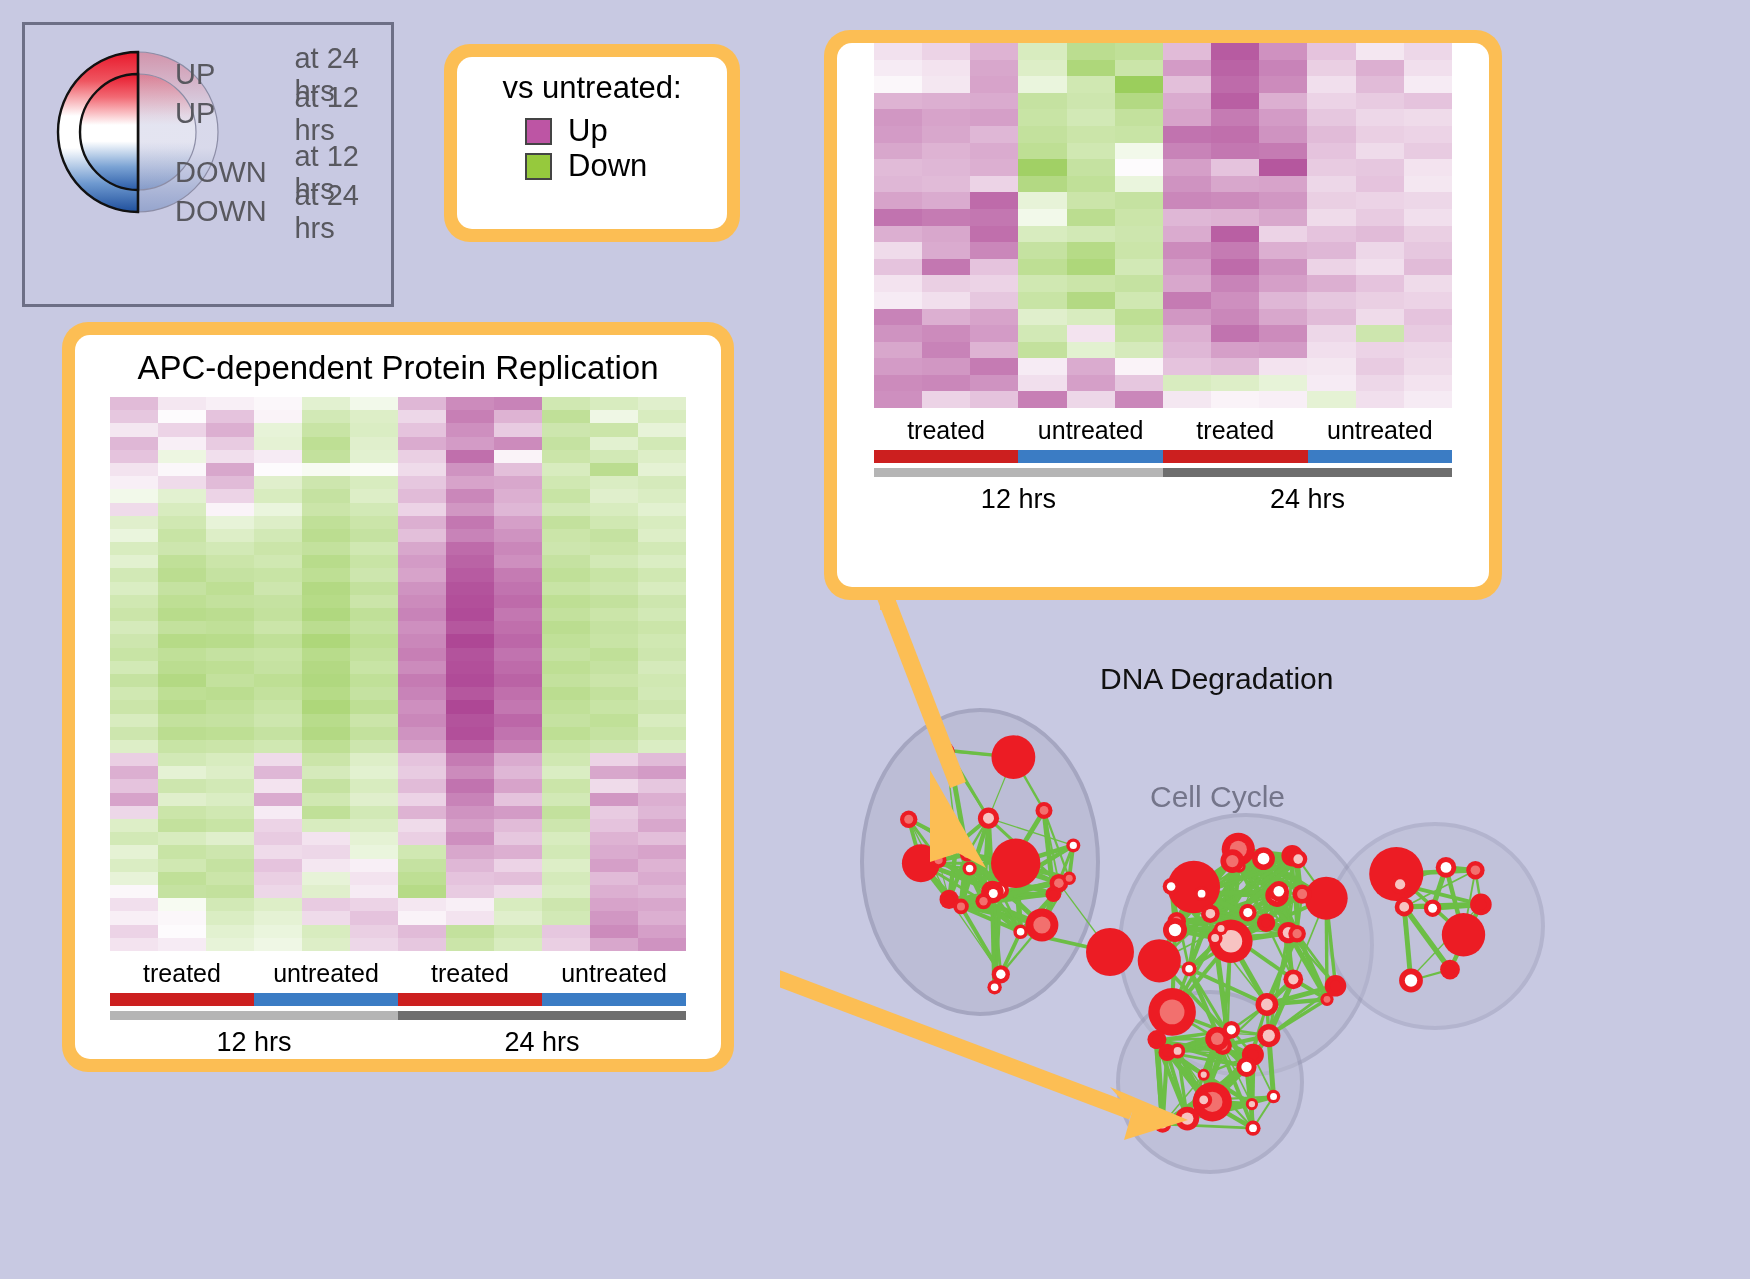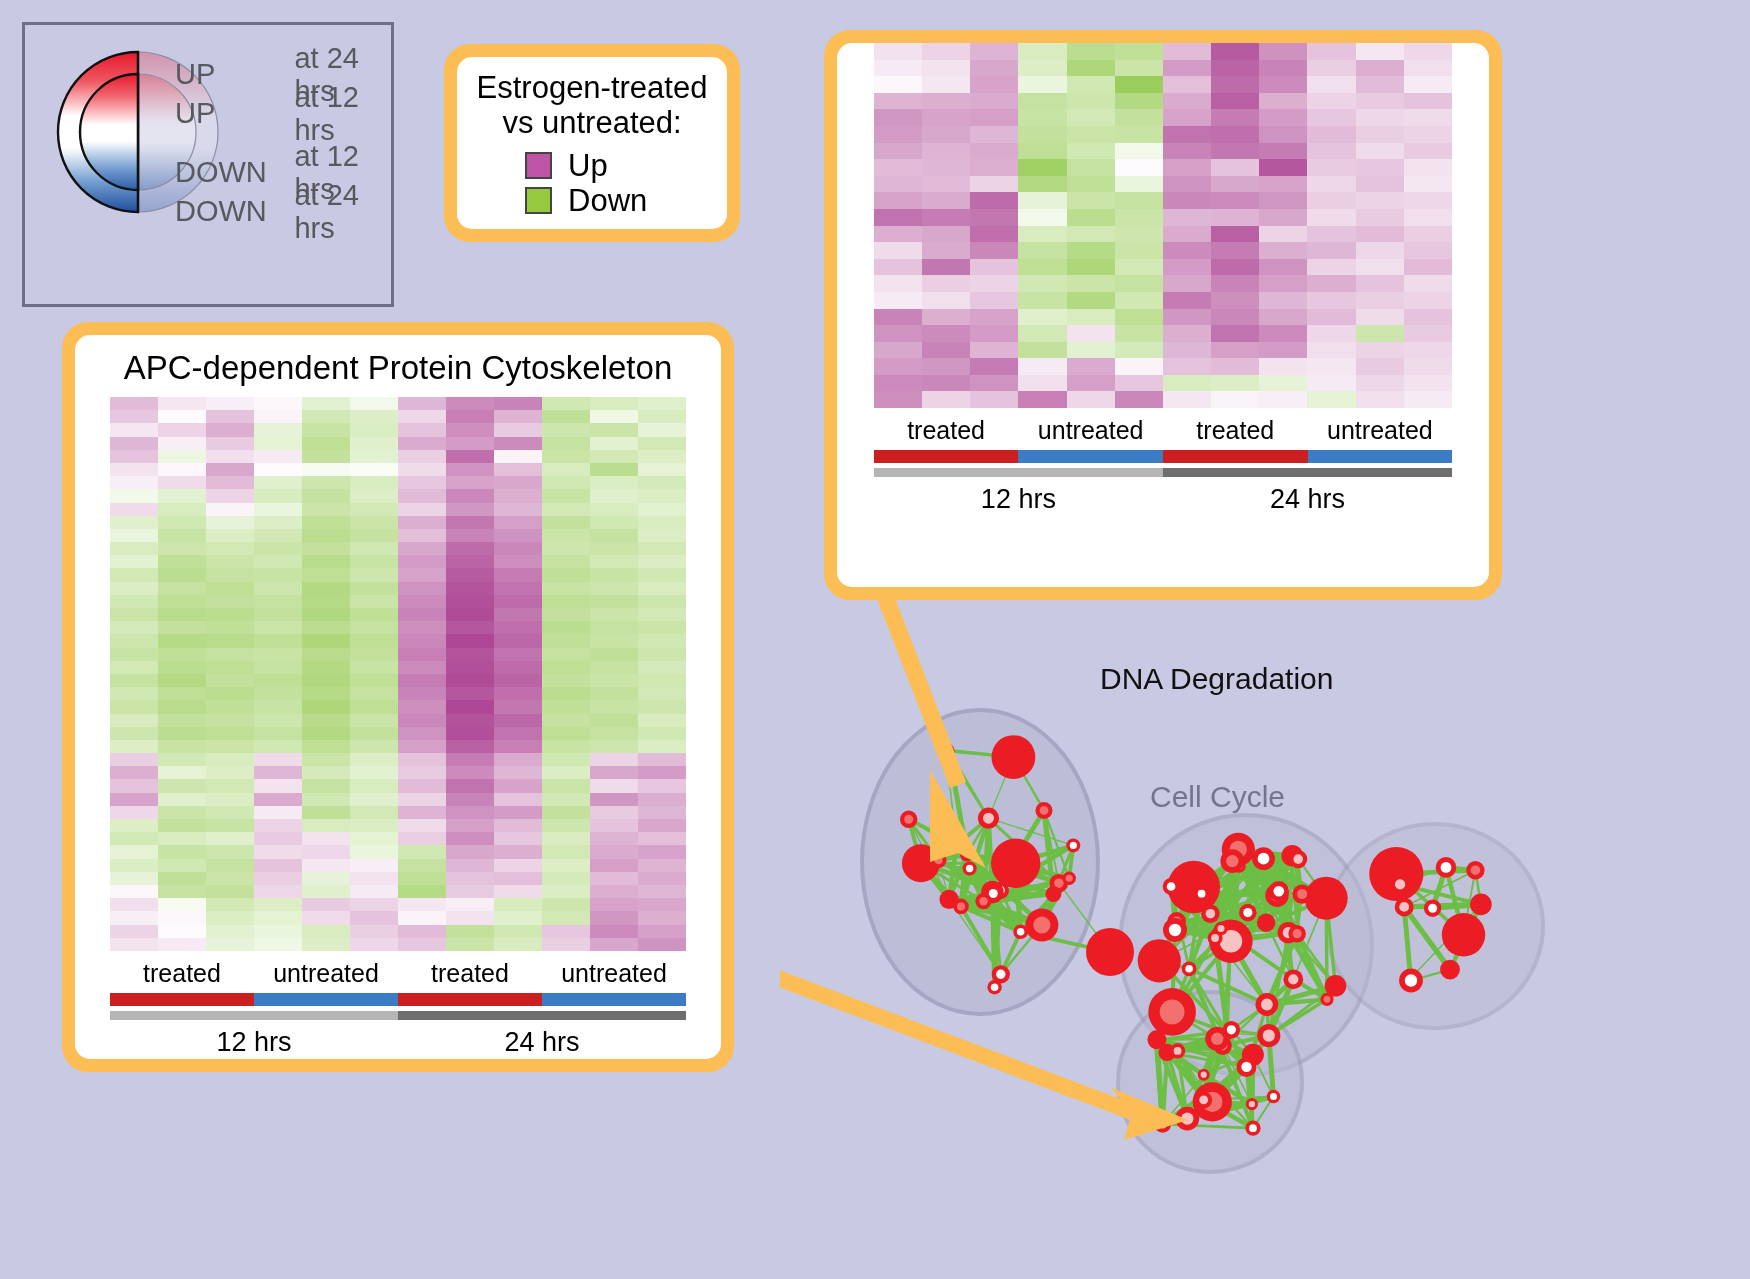--- a/index.html
+++ b/index.html
@@ -152,21 +152,20 @@
         <span class="rl-key">DOWN</span>
         <span class="rl-val">at 24 hrs</span>
       </div>
     </div>
 
   </div>
 
   <div class="panel" id="legend-panel">
     <div class="panel-inner">
       <div class="lp-title">
-        <div>Estrogen-treated</div>
         <div>vs untreated:</div>
       </div>
       <div class="lp-rows">
         <div class="lp-row">
           <span class="lp-swatch" id="sw-up" style="background: rgb(189, 85, 164);"></span>
           <span class="lp-lab">Up</span>
         </div>
         <div class="lp-row">
           <span class="lp-swatch" id="sw-down" style="background: rgb(150, 201, 61);"></span>
           <span class="lp-lab">Down</span>
@@ -463,21 +462,21 @@
         <div class="hrs">
           <div>12 hrs</div>
           <div>24 hrs</div>
         </div>
       </div>
     </div>
   </div>
 
   <div class="panel" id="apc-panel">
     <div class="panel-inner">
-      <div class="hm-title">APC-dependent Protein Cytoskeleton</div>
+      <div class="hm-title">APC-dependent Protein Replication</div>
       <div class="hm-grid" id="grid-apc" style="grid-template-columns: repeat(12, 48px); grid-auto-rows: 13.2px; width: 576px;">
           <div class="hm-cell" style="background: rgb(225, 187, 216);"></div>
           <div class="hm-cell" style="background: rgb(244, 231, 241);"></div>
           <div class="hm-cell" style="background: rgb(248, 239, 246);"></div>
           <div class="hm-cell" style="background: rgb(251, 247, 250);"></div>
           <div class="hm-cell" style="background: rgb(226, 241, 208);"></div>
           <div class="hm-cell" style="background: rgb(242, 249, 234);"></div>
           <div class="hm-cell" style="background: rgb(223, 183, 214);"></div>
           <div class="hm-cell" style="background: rgb(204, 139, 188);"></div>
           <div class="hm-cell" style="background: rgb(200, 131, 184);"></div>

